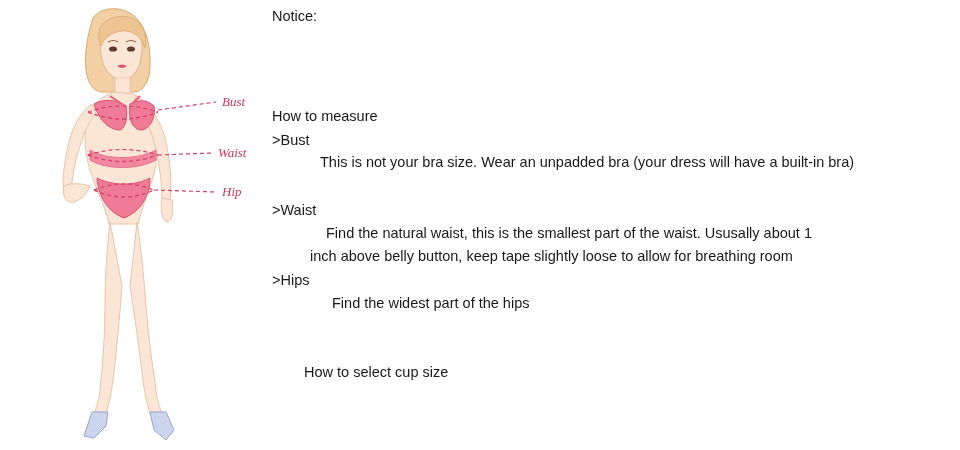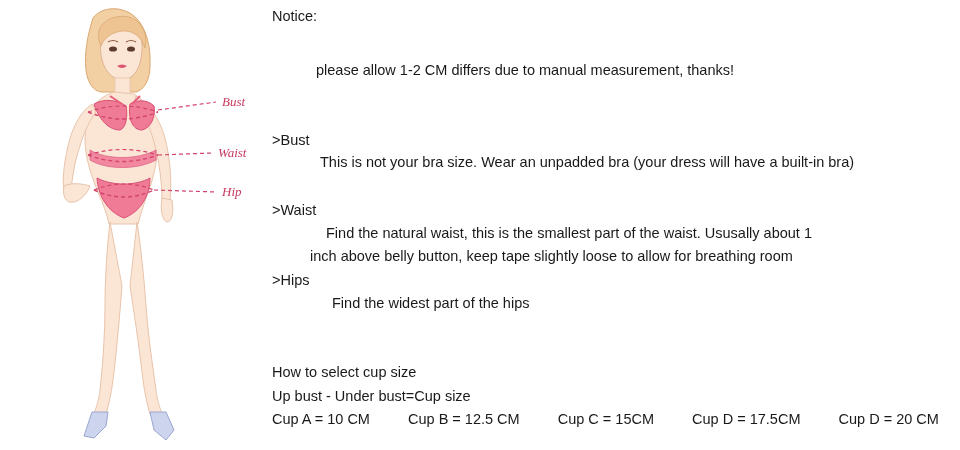--- a/index.html
+++ b/index.html
@@ -77,21 +77,21 @@
   .row-bust { top: 132px; }
   .row-bust-1 { top: 154px; }
   .row-bust-2 { top: 178px; }
   .row-waist { top: 202px; }
   .row-waist-1 { top: 225px; }
   .row-waist-2 { top: 248px; }
   .row-hips { top: 272px; }
   .row-hips-1 { top: 295px; }
   .row-hips-2 { top: 318px; }
 
-  .row-cup { top: 364px; }
+  .row-cup { top: 364px; margin-left: 32px; }
   .row-cup-formula { top: 388px; }
   .row-cup-values { top: 411px; }
   .cup-item { font-size: 14.5px; }
   .cup-gap-1 { width: 30px; display: inline-block; }
   .cup-gap-2 { width: 30px; display: inline-block; }
 </style>
 </head>
 <body>
 
 <div class="page">
@@ -158,42 +158,30 @@
     </svg>
 
     <div class="measure-label lbl-bust">Bust</div>
     <div class="measure-label lbl-waist">Waist</div>
     <div class="measure-label lbl-hip">Hip</div>
   </div>
 
   <div class="text-panel">
 
     <div class="blk line row-notice">Notice:</div>
-    <div class="blk line indent1 row-notice-2">please allow 1-2 CM differs due to manual measurement, thanks!</div>
 
+    <div class="blk line row-howto">How to measure</div>
 
     <div class="blk line row-bust">&gt;Bust</div>
     <div class="blk line indent2 row-bust-1">This is not your bra size. Wear an unpadded bra (your dress will have a built-in bra)</div>
 
     <div class="blk line row-waist">&gt;Waist</div>
     <div class="blk line indent4 row-waist-1">Find the natural waist, this is the smallest part of the waist. Ususally about 1</div>
     <div class="blk line indent3 row-waist-2">inch above belly button, keep tape slightly loose to allow for breathing room</div>
 
     <div class="blk line row-hips">&gt;Hips</div>
     <div class="blk line indent5 row-hips-1">Find the widest part of the hips</div>
 
     <div class="blk line row-cup">How to select cup size</div>
-    <div class="blk line row-cup-formula">Up bust - Under bust=Cup size</div>
 
-    <div class="blk line row-cup-values">
-      <span class="cup-item">Cup A = 10 CM</span>
-      <span class="cup-gap-1"></span>
-      <span class="cup-item">Cup B = 12.5 CM</span>
-      <span class="cup-gap-2"></span>
-      <span class="cup-item">Cup C = 15CM</span>
-      <span class="cup-gap-1"></span>
-      <span class="cup-item">Cup D = 17.5CM</span>
-      <span class="cup-gap-2"></span>
-      <span class="cup-item">Cup D = 20 CM</span>
-    </div>
 
   </div>
 </div>
 
 </body></html>

